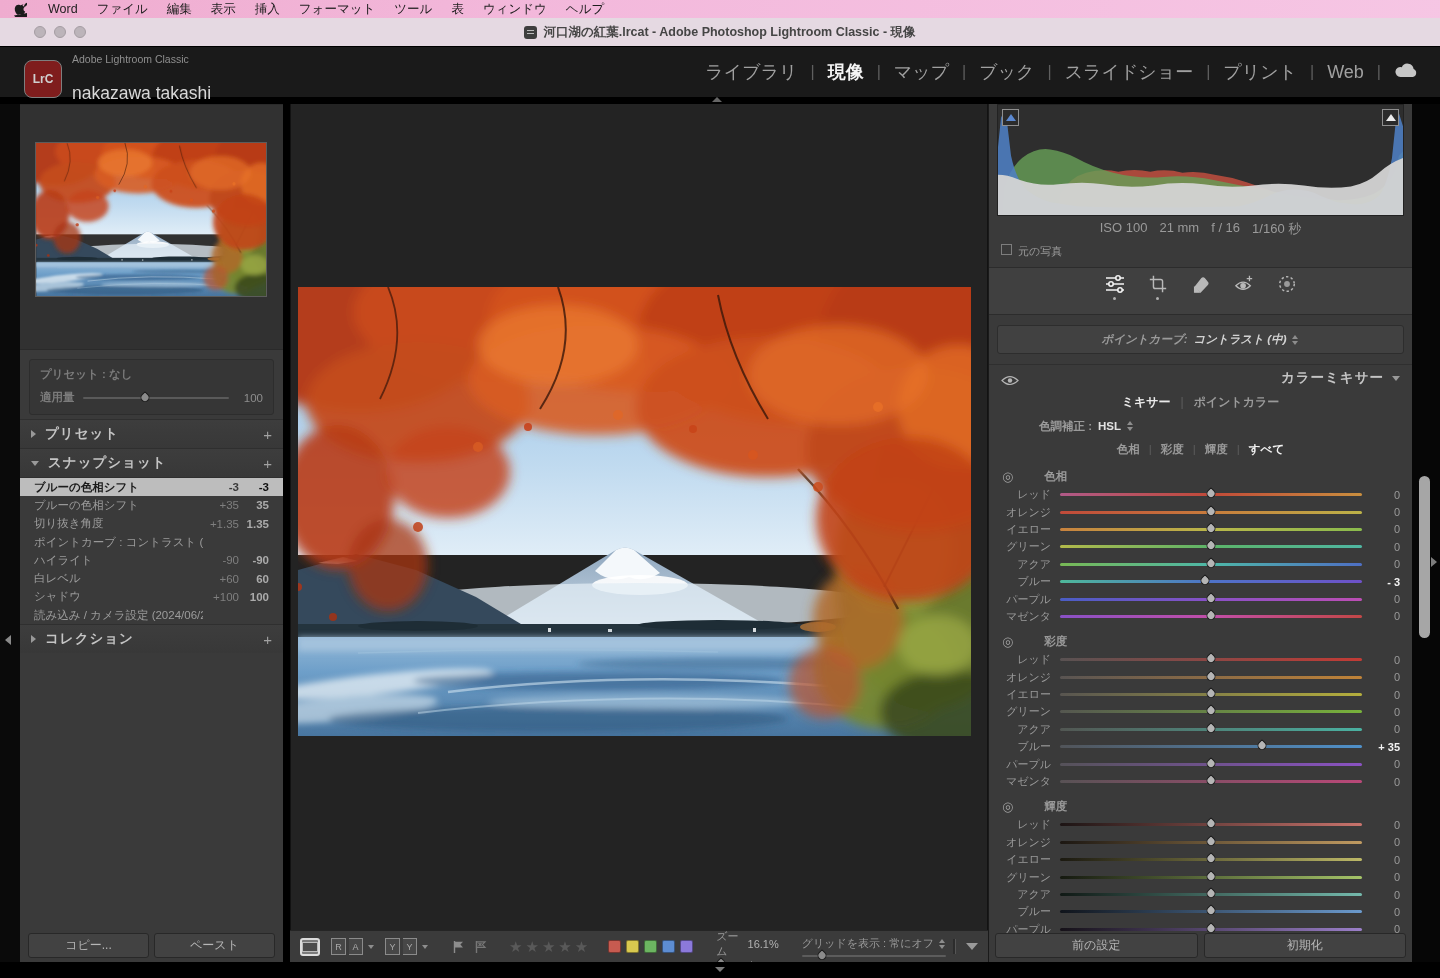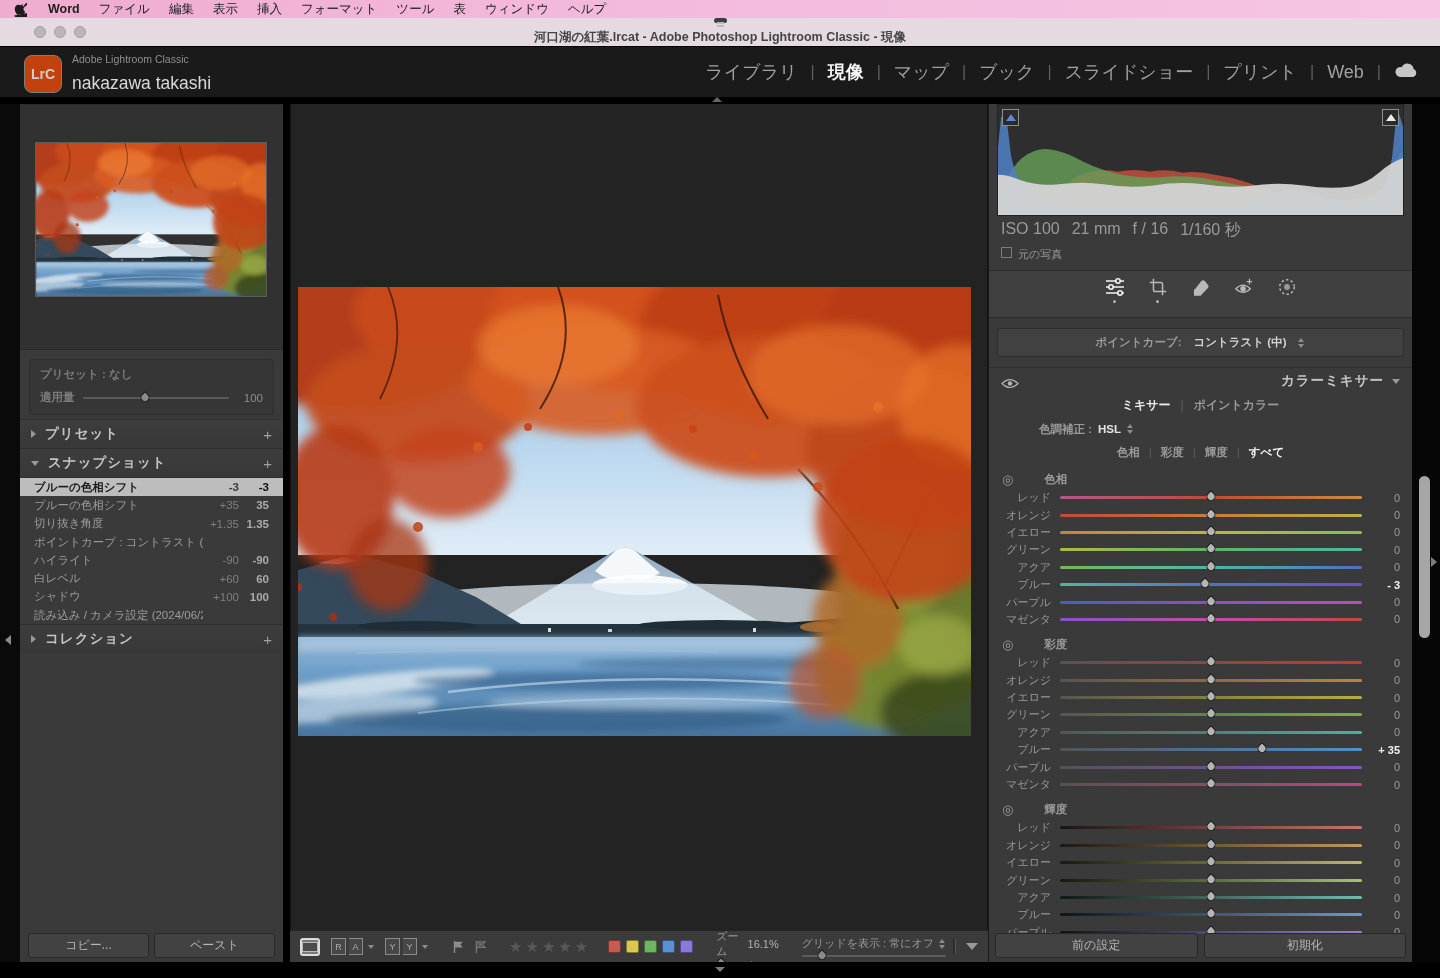--- a/index.html
+++ b/index.html
@@ -5,37 +5,37 @@
   html,body{margin:0;padding:0;background:#000;}
   body{width:1440px;height:978px;position:relative;overflow:hidden;
        font-family:"Liberation Sans","DejaVu Sans",sans-serif;
        -webkit-user-select:none;user-select:none;}
 
   
   .menubar{position:absolute;left:0;top:0;width:1440px;height:18px;
     background:linear-gradient(90deg,#efaccf,#f3b9dc 40%,#f6c6e4);
     display:flex;align-items:center;gap:19px;padding-left:14px;font-size:12.5px;color:#1d1d1d;}
   .menu-item{white-space:nowrap;}
-  .menu-item.bold{font-weight:bold;}
+  .menu-item.bold{font-weight:normal;}
   .apple-logo{display:flex;align-items:center;margin-right:2px;}
 
   
   .titlebar{position:absolute;left:0;top:18px;width:1440px;height:28px;background:#e5d9e2;}
   .traffic{position:absolute;left:34px;top:8px;display:flex;gap:8px;}
   .tl{width:12px;height:12px;border-radius:50%;background:#bcb4ba;border:1px solid #a59da3;box-sizing:border-box;}
-  .wtitle{position:absolute;left:0;top:0;width:100%;height:100%;display:flex;align-items:center;justify-content:center;gap:6px;color:#454545;font-size:12.5px;font-weight:bold;flex-direction:column;}
+  .wtitle{position:absolute;left:0;top:0;width:100%;height:100%;display:flex;align-items:center;justify-content:center;gap:6px;color:#454545;font-size:12.5px;font-weight:bold;}
   .doc-icon{width:13px;height:13px;border-radius:3px;background:#3e3e3e;position:relative;}
   .doc-icon::after{content:"";position:absolute;left:3px;top:4px;width:7px;height:1.5px;background:#bbb;box-shadow:0 3px 0 #bbb;}
 
   
   .lr-header{position:absolute;left:0;top:47px;width:1440px;height:50px;background:#1a1a1a;}
   .identity{position:absolute;left:24px;top:6px;display:flex;align-items:center;gap:10px;}
-  .lrc-badge{width:36px;height:36px;border:1.5px solid #7e7e7e;border-radius:8px;background:#c2410c;
-    display:flex;align-items:center;justify-content:center;color:#cfcfcf;font-size:14px;font-weight:bold;}
-  .app-line1{font-size:10.5px;color:#8f8f8f;margin-bottom:8px;}
+  .lrc-badge{width:36px;height:36px;border:1.5px solid #7e7e7e;border-radius:8px;background:#7f1d1d;
+    display:flex;align-items:center;justify-content:center;color:#cfcfcf;font-size:12px;font-weight:bold;}
+  .app-line1{font-size:10.5px;color:#8f8f8f;margin-bottom:18px;}
   .app-line2{font-size:17.5px;color:#d8d8d8;}
   .modules{position:absolute;right:22px;top:0;height:50px;display:flex;align-items:center;gap:13px;font-size:18px;color:#a0a0a0;}
   .module.active{color:#f4f4f4;font-weight:bold;}
   .msep{color:#5f5f5f;font-size:16px;}
 
   .top-collapse{position:absolute;left:712px;top:97px;width:0;height:0;
     border-left:5px solid transparent;border-right:5px solid transparent;border-bottom:5px solid #666;}
 
   
   .updn{display:inline-block;width:7px;height:10px;position:relative;flex:0 0 auto;}
@@ -115,29 +115,29 @@
   
   .right-panel{position:absolute;left:988px;top:104px;width:424px;height:858px;background:#3a3a3a;overflow:hidden;border-left:1px solid #1a1a1a;box-sizing:border-box;}
   .rp-histhead{height:26px;display:flex;align-items:center;justify-content:flex-end;gap:8px;padding:0 14px;}
   .hist-box{margin:0 8px;height:110px;background:#2e2e2e;border:1px solid #222;position:relative;}
   .clipbox{position:absolute;top:4px;width:15px;height:15px;border:1px solid #8f8f8f;background:#2b2b2b;display:flex;align-items:center;justify-content:center;}
   .clipbox.left{left:4px;}
   .clipbox.right{right:4px;}
   .clip-tri{width:0;height:0;border-left:5px solid transparent;border-right:5px solid transparent;}
   .clip-tri.blue{border-bottom:7px solid #5b88cf;}
   .clip-tri.white{border-bottom:7px solid #ececec;}
-  .hist-info{margin:4px 12px 0 12px;display:flex;justify-content:flex-start;font-size:16px;color:#9a9a9a;gap:12px;}
+  .hist-info{margin:4px 12px 0 12px;display:flex;justify-content:center;font-size:13px;color:#9a9a9a;gap:12px;}
   .orig-row{margin:6px 12px 0 12px;display:flex;align-items:flex-start;gap:6px;font-size:11px;color:#9a9a9a;}
   .checkbox{width:11px;height:11px;border:1px solid #7d7d7d;box-sizing:border-box;background:transparent;}
   .toolstrip{margin-top:8px;height:40px;background:#404040;border-top:1px solid #2c2c2c;border-bottom:1px solid #2c2c2c;
     display:flex;align-items:flex-start;justify-content:center;gap:21px;padding-top:6px;}
   .tool{display:flex;flex-direction:column;align-items:center;gap:3px;}
   .tool-dot{width:3px;height:3px;border-radius:50%;background:#b0b0b0;}
   .pcurve{margin:10px 8px 0 8px;height:27px;background:#414141;border:1px solid #2d2d2d;border-radius:3px;
-    display:flex;align-items:center;justify-content:center;gap:12px;}
+    display:flex;align-items:center;justify-content:center;gap:6px;font-style:italic;}
   .pc-label{font-size:11.5px;font-weight:bold;color:#9a9a9a;}
   .pc-value{font-size:11.5px;font-weight:bold;color:#d2d2d2;}
   .mixer-head{margin-top:10px;height:26px;border-top:1px solid #2f2f2f;position:relative;display:flex;align-items:center;}
   .mixer-eye{position:absolute;left:12px;top:7px;}
   .mixer-title{margin-left:auto;display:flex;align-items:center;gap:8px;padding-right:12px;}
   .mix-tabs{height:22px;display:flex;align-items:center;justify-content:center;gap:10px;font-size:12px;font-weight:bold;}
   .mix-tab.active{color:#eaeaea;}
   .mix-tab.inactive{color:#9a9a9a;}
   .tab-sep{color:#5f5f5f;font-weight:normal;}
   .adjust-row{height:22px;display:flex;align-items:center;gap:6px;padding-left:50px;margin-top:2px;}

